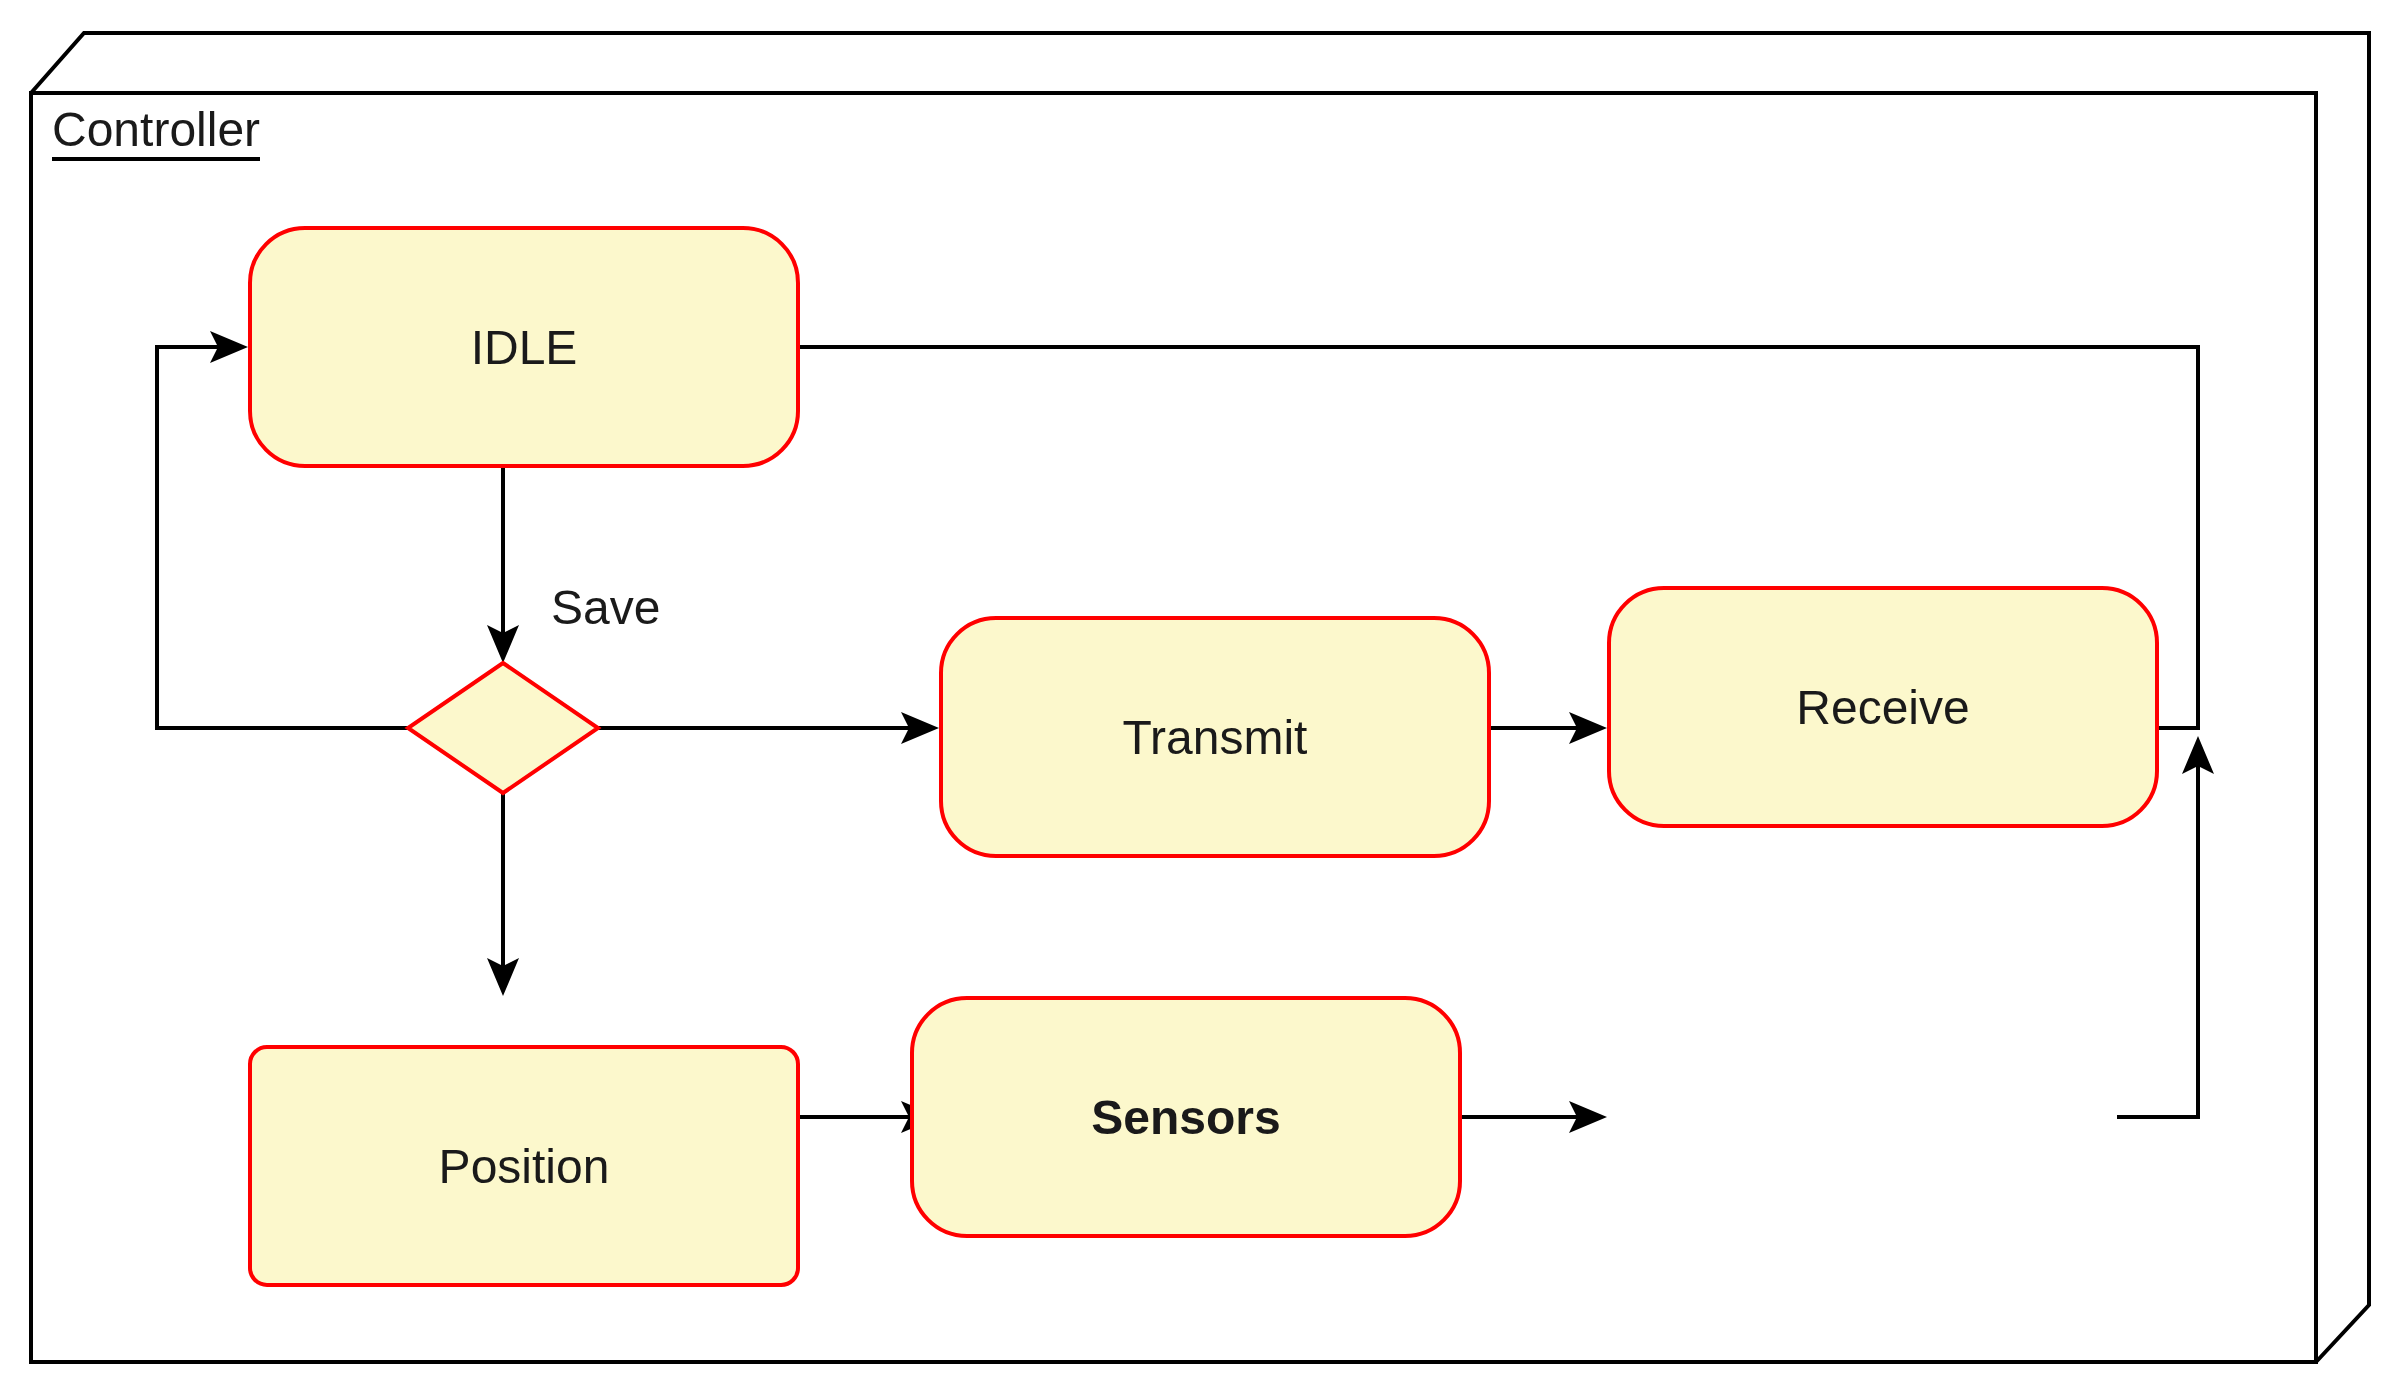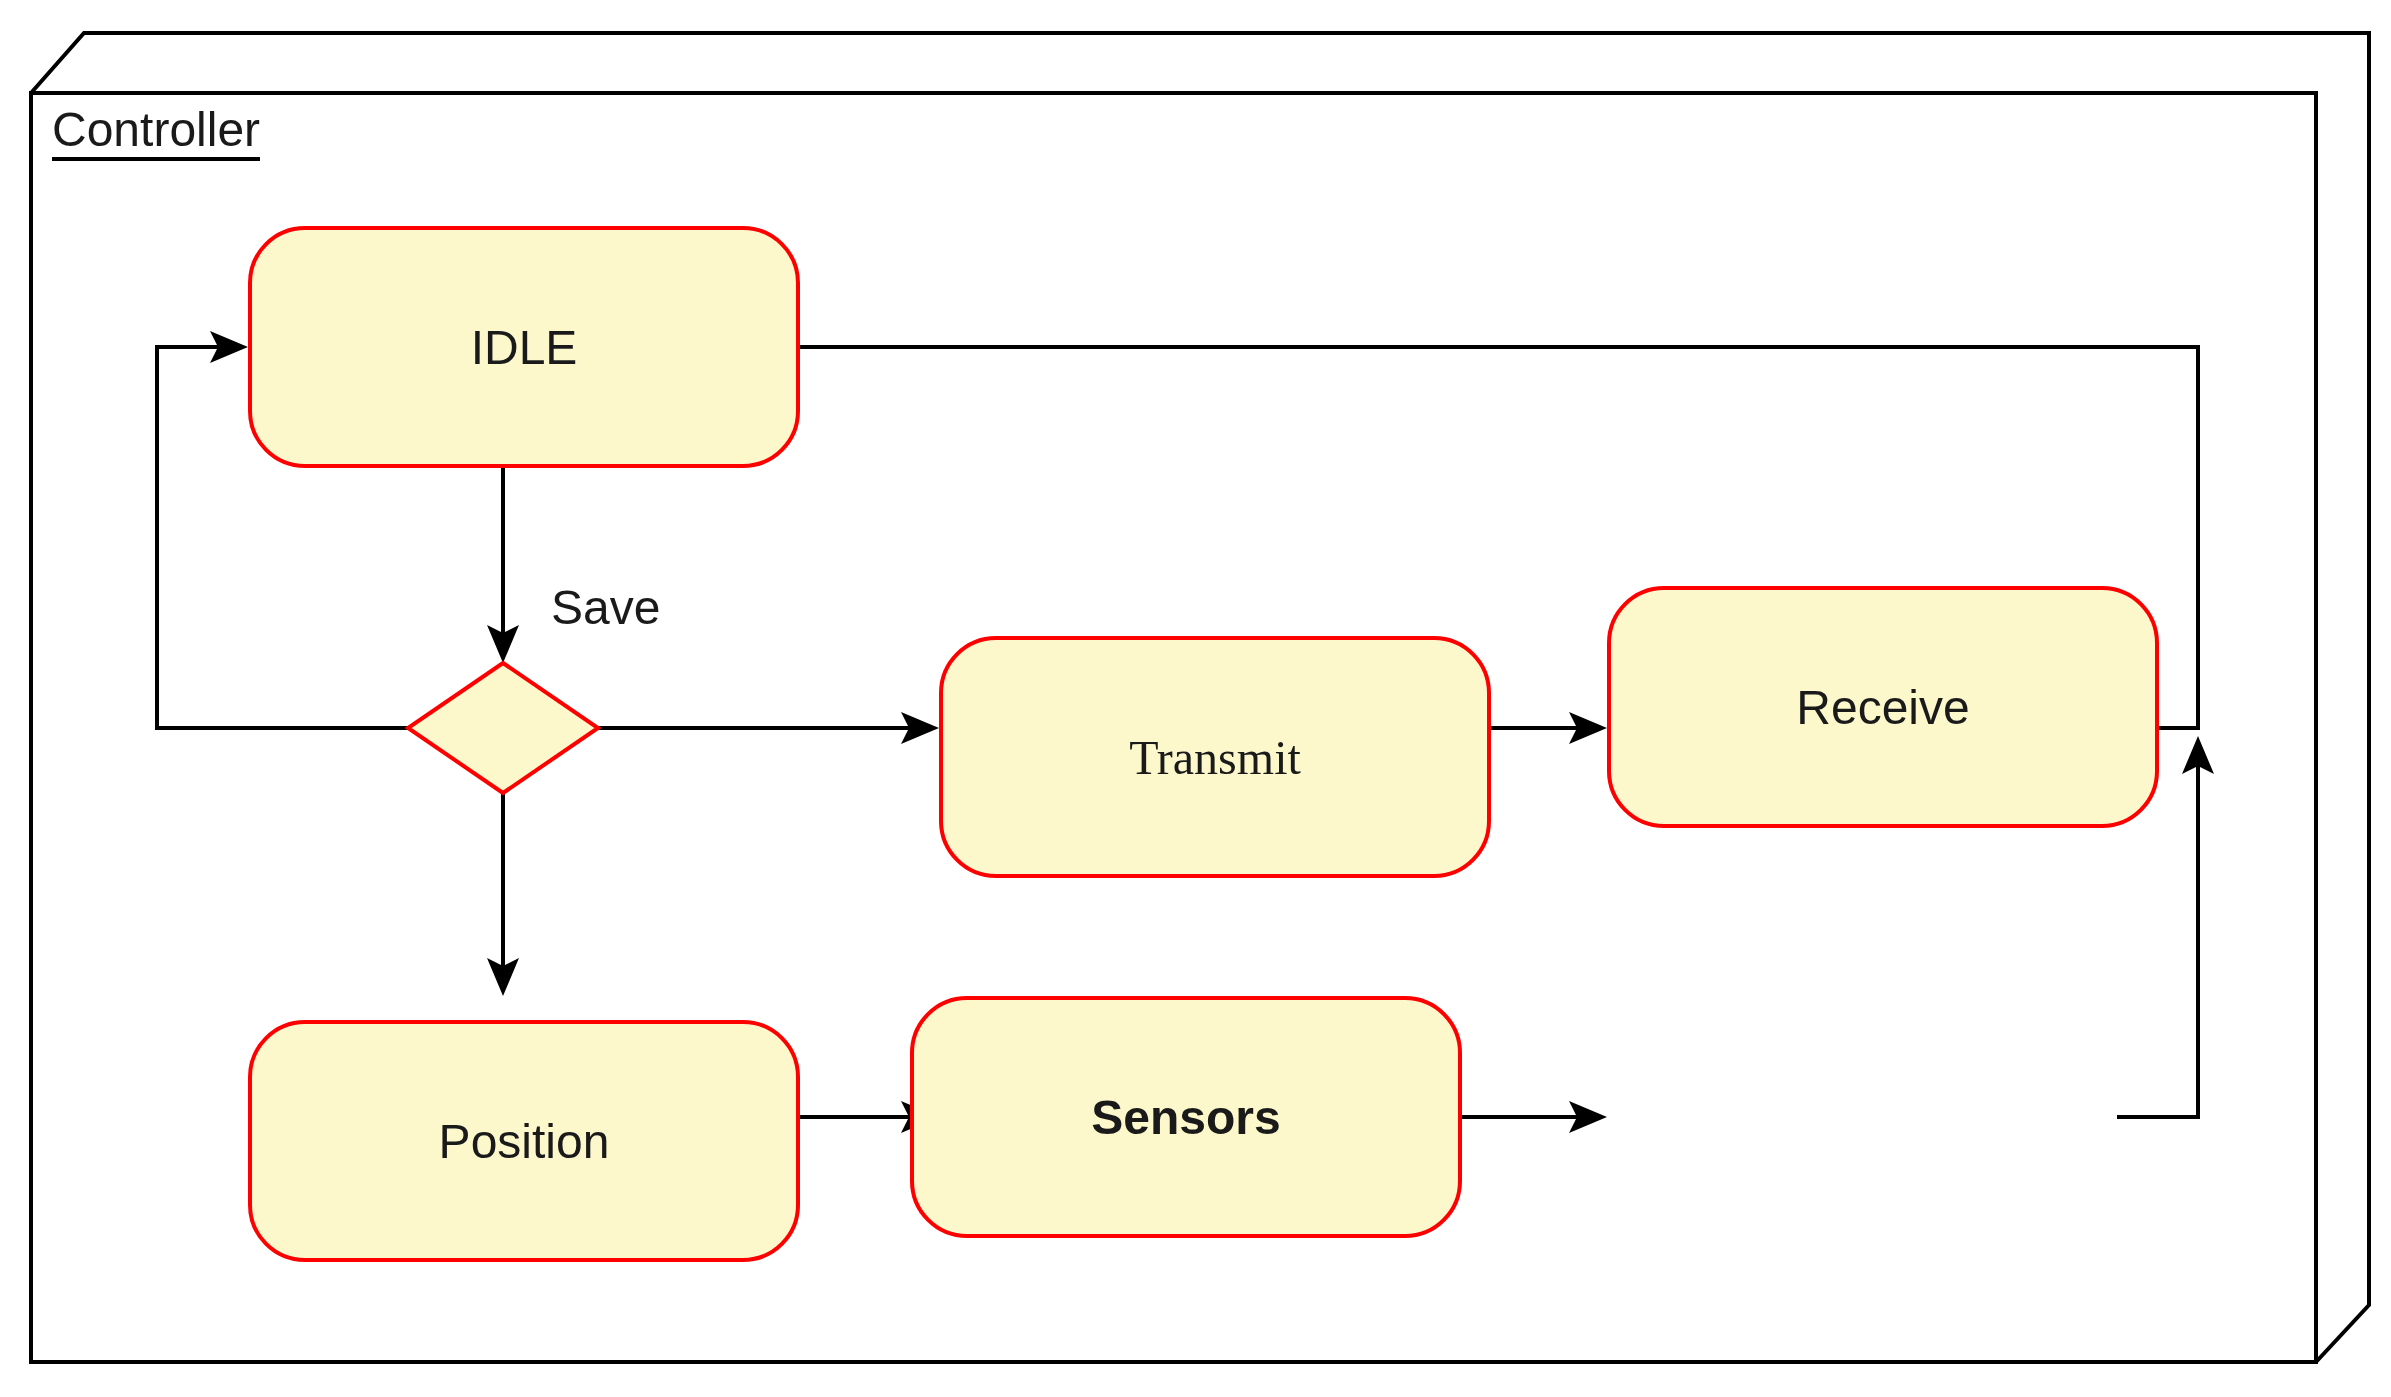--- a/index.html
+++ b/index.html
@@ -14,23 +14,23 @@
        font-family:"Liberation Sans","DejaVu Sans",sans-serif;}
   .stage{position:absolute;left:0;top:0;width:2391px;height:1397px;}
   svg.wires{position:absolute;left:0;top:0;width:2391px;height:1397px;display:block;}
   .state{
     position:absolute;width:552px;height:242px;box-sizing:border-box;
     background:var(--fill);border:4px solid var(--red);border-radius:57px;
     display:flex;align-items:center;justify-content:center;
     font-size:48px;color:var(--text);white-space:nowrap;text-align:right;
   }
   .state-idle{left:248px;top:226px;}
-  .state-transmit{left:939px;top:636px;font-family:Liberation Serif, serif;}
+  .state-transmit{left:939px;top:616px;}
   .state-receive{left:1607px;top:586px;}
-  .state-position{left:248px;top:1020px;}
+  .state-position{left:248px;top:1045px;border-radius:19px;}
   .state-sensors{left:910px;top:996px;font-weight:bold;}
   .state-save{left:1607px;top:996px;}
   .container-label{
     position:absolute;left:52px;top:102px;font-size:48px;color:var(--text);
   }
   .container-label span{
     display:inline-block;border-bottom:4px solid var(--line);padding-bottom:0;
   }
   .edge-label{
     position:absolute;left:551px;top:580px;font-size:48px;color:var(--text);

